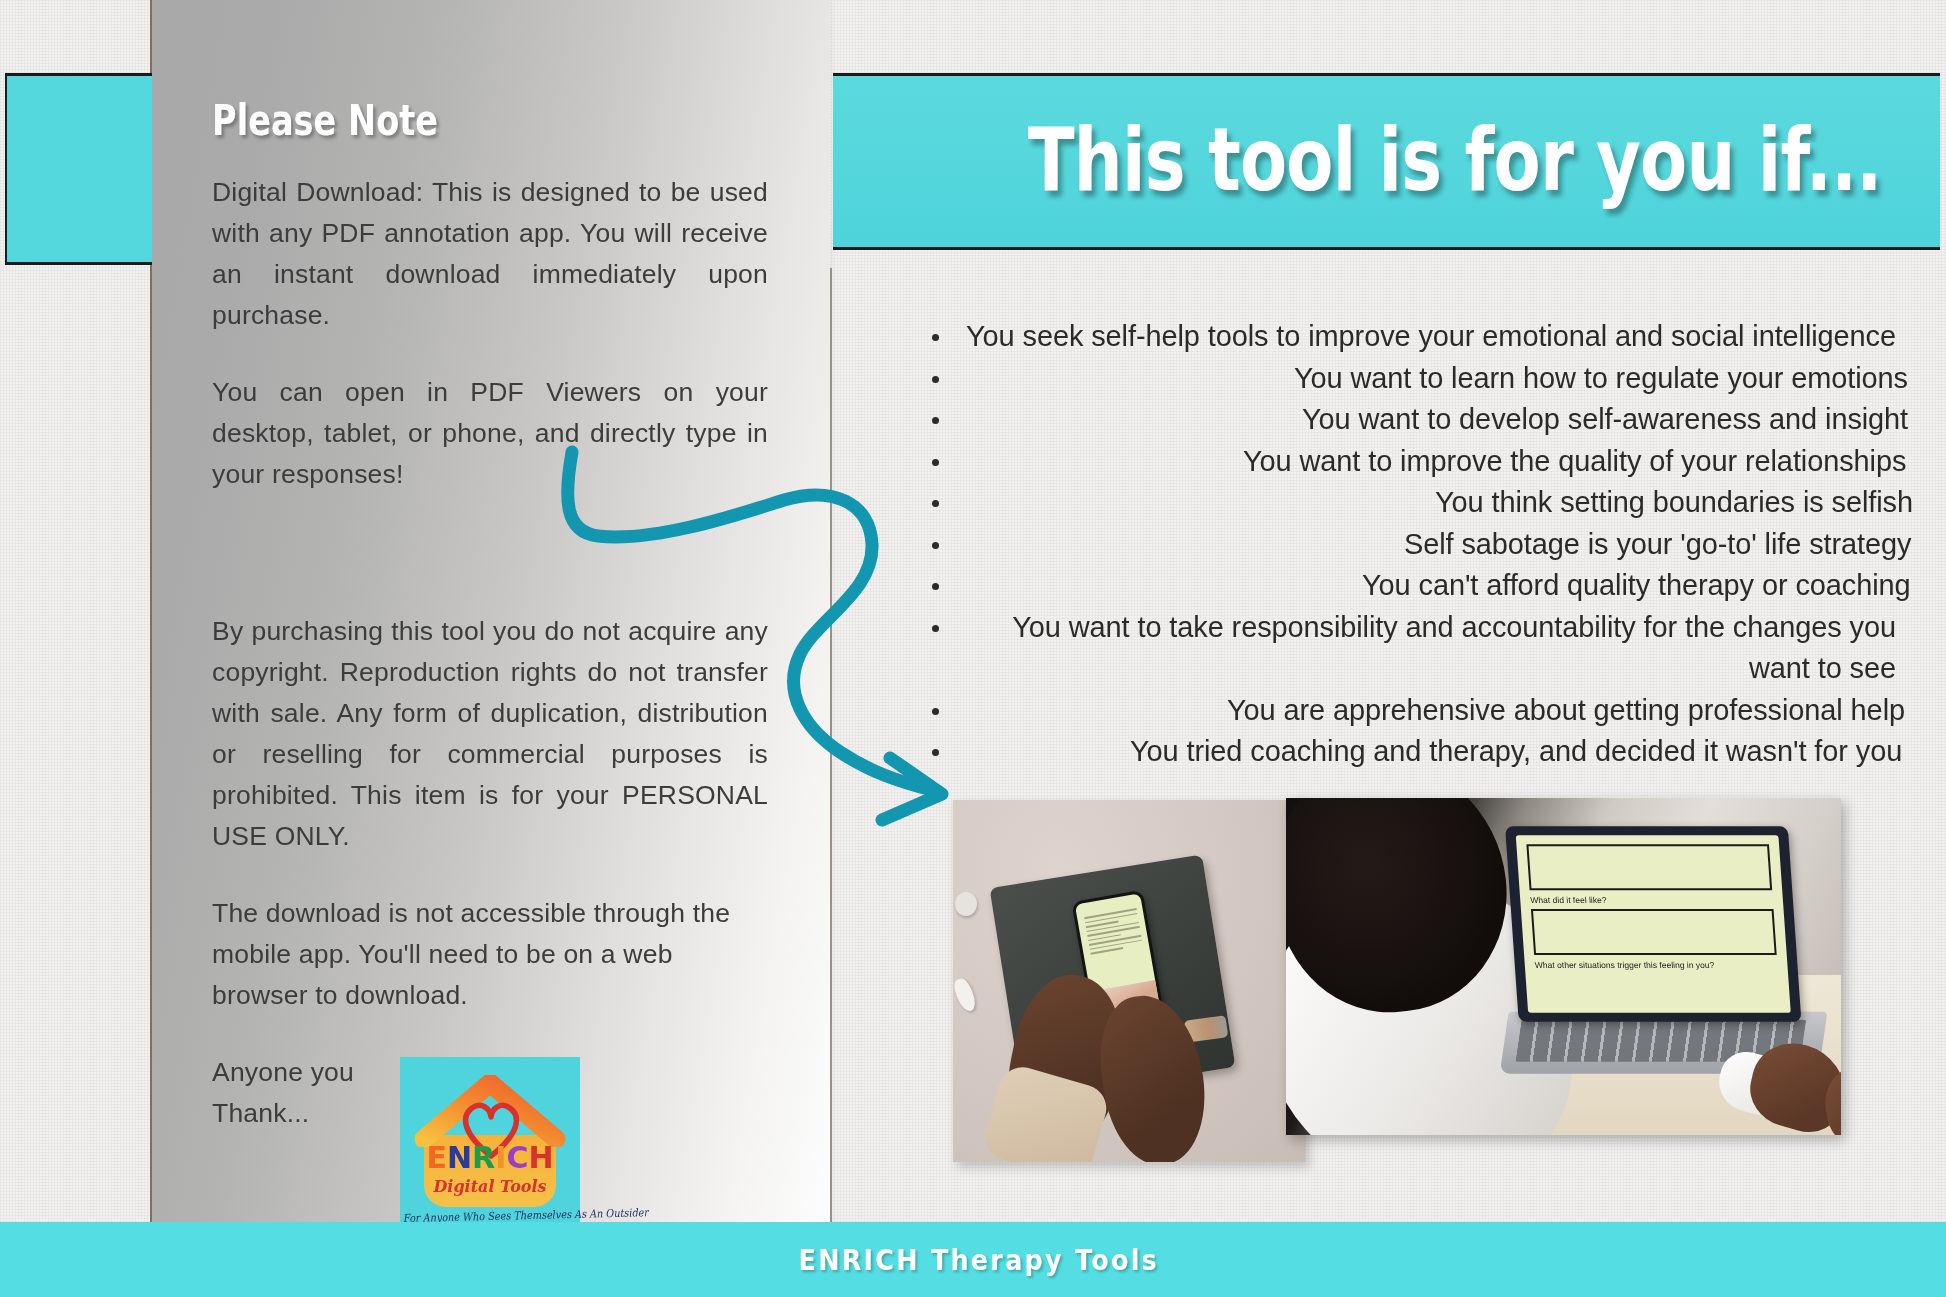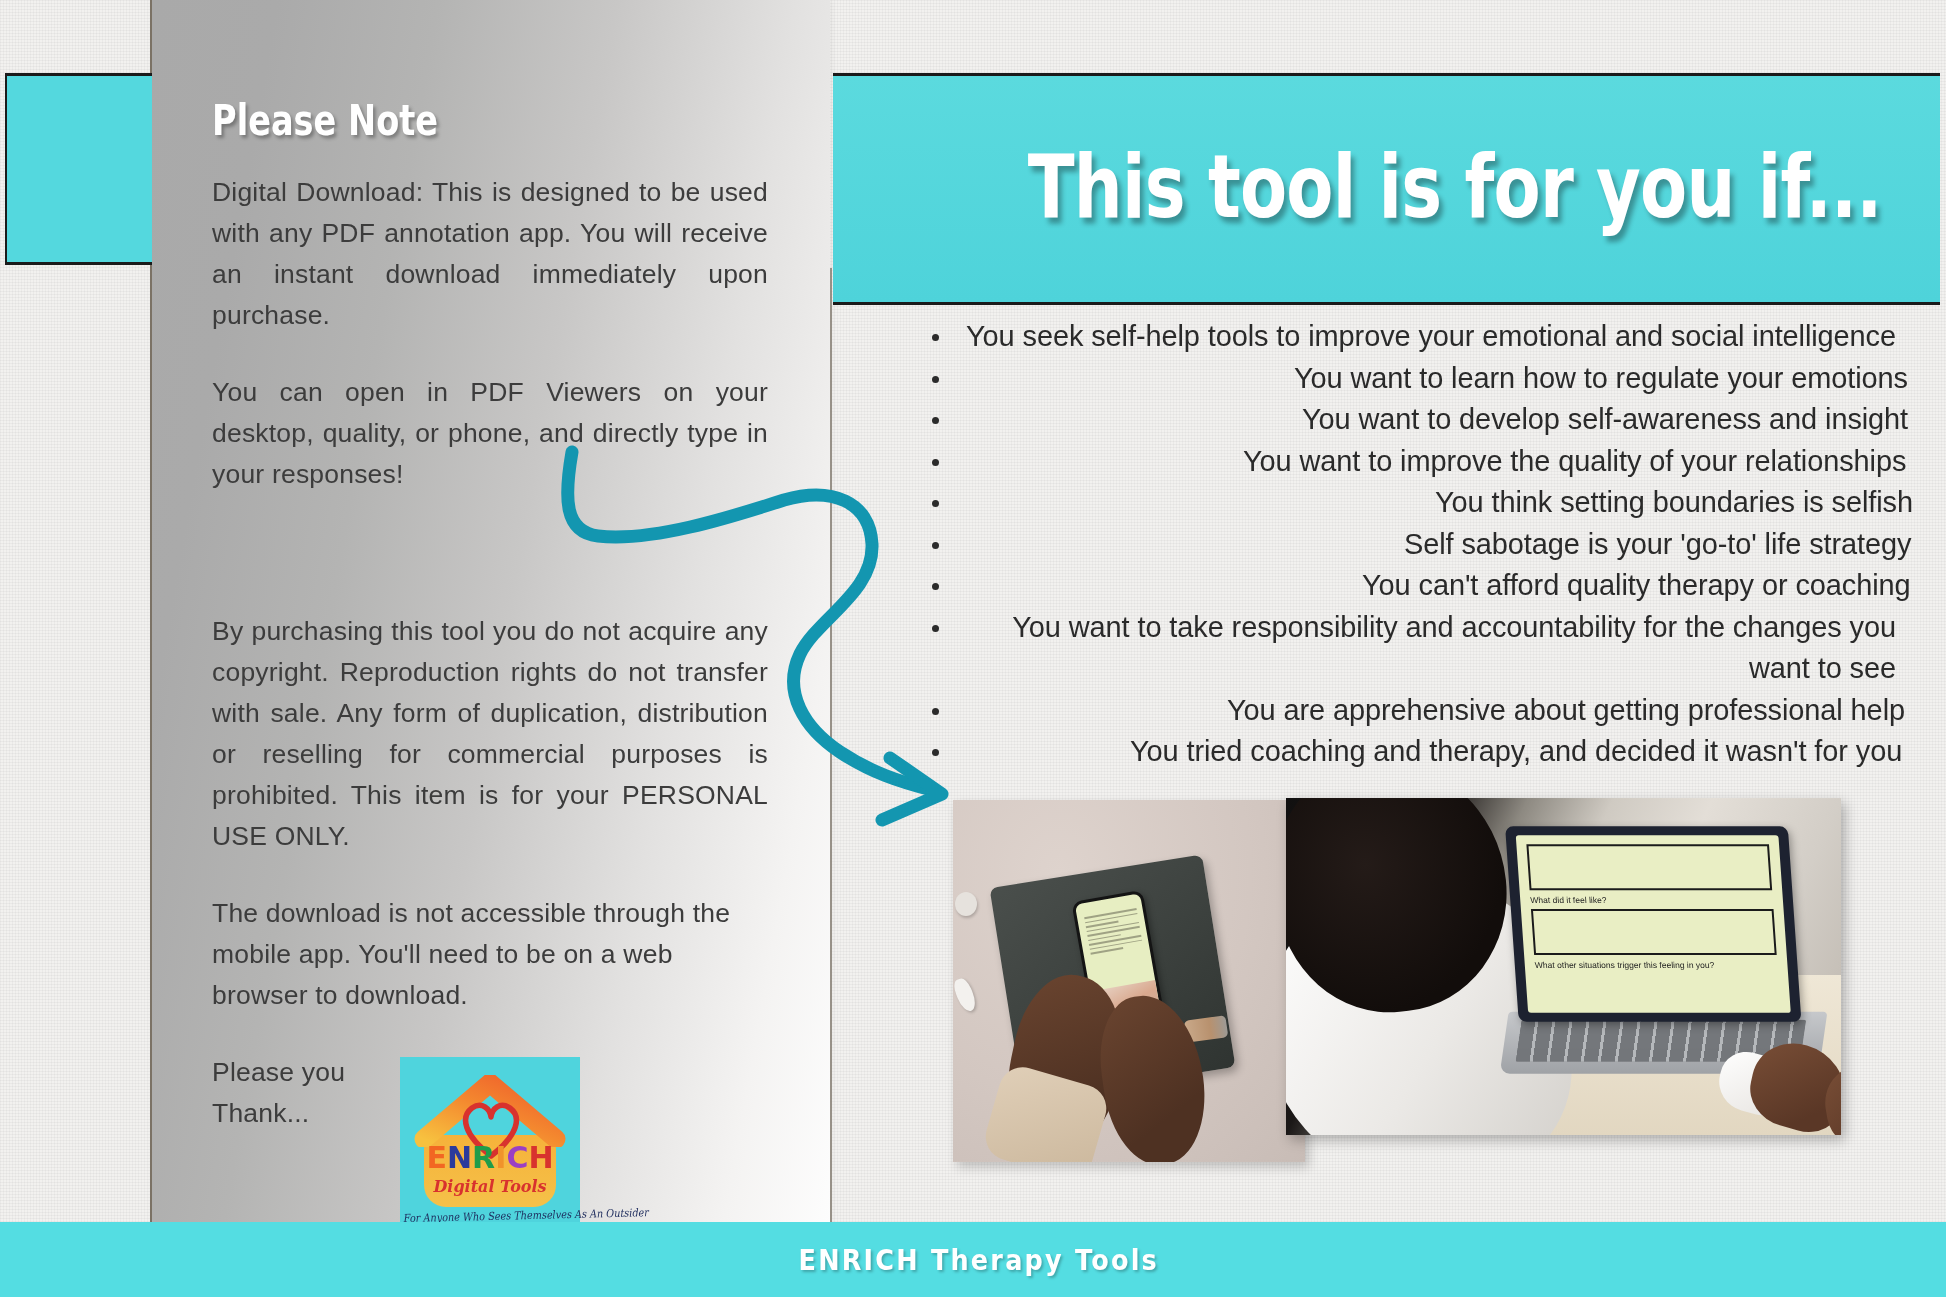--- a/index.html
+++ b/index.html
@@ -58,21 +58,21 @@
     background: #54d8de;
     border-top: 3px solid #1b1b1b;
     border-bottom: 3px solid #1b1b1b;
     border-left: 2px solid #1b1b1b;
   }
   .tq-right {
     position: absolute;
     left: 833px;
     top: 73px;
     width: 1107px;
-    height: 232px;
+    height: 177px;
     background: linear-gradient(180deg, #5bdade 0%, #4ed3da 100%);
     border-top: 3px solid #1b1b1b;
     border-bottom: 3px solid #1b1b1b;
   }
 
   .hero-title {
     position: absolute;
     right: 58px;
     top: 50%;
     transform: translateY(-52%);
@@ -446,25 +446,25 @@
 
   <div class="tq-right">
     <div class="hero-title">This tool is for you if...</div>
   </div>
 
   <div class="divider"></div>
 
   <div class="left-content">
     <div class="please-note">Please Note</div>
     <p class="note-p">Digital Download: This is designed to be used with any PDF annotation app. You will receive an instant download immediately upon purchase.</p>
-    <p class="note-p">You can open in PDF Viewers on your desktop, quality, or phone, and directly type in your responses!</p>
+    <p class="note-p">You can open in PDF Viewers on your desktop, tablet, or phone, and directly type in your responses!</p>
     <div class="gap-lg"></div>
     <p class="note-p">By purchasing this tool you do not acquire any copyright. Reproduction rights do not transfer with sale. Any form of duplication, distribution or reselling for commercial purposes is prohibited. This item is for your PERSONAL USE ONLY.</p>
     <p class="note-p last-left">The download is not accessible through the mobile app. You'll need to be on a web browser to download.</p>
-    <p class="note-p last-left" style="margin-bottom:0">Please you</p>
+    <p class="note-p last-left" style="margin-bottom:0">Anyone you</p>
     <p class="note-p last-left">Thank...</p>
   </div>
 
   <div class="logo-wrap">
     <div class="logo-sq"></div>
     <div class="logo-base"></div>
     <svg class="logo-roof" viewBox="0 0 152 72">
       <defs>
         <linearGradient id="roofg" x1="0" y1="1" x2="1" y2="0">
           <stop offset="0%" stop-color="#f7c13f"></stop>

